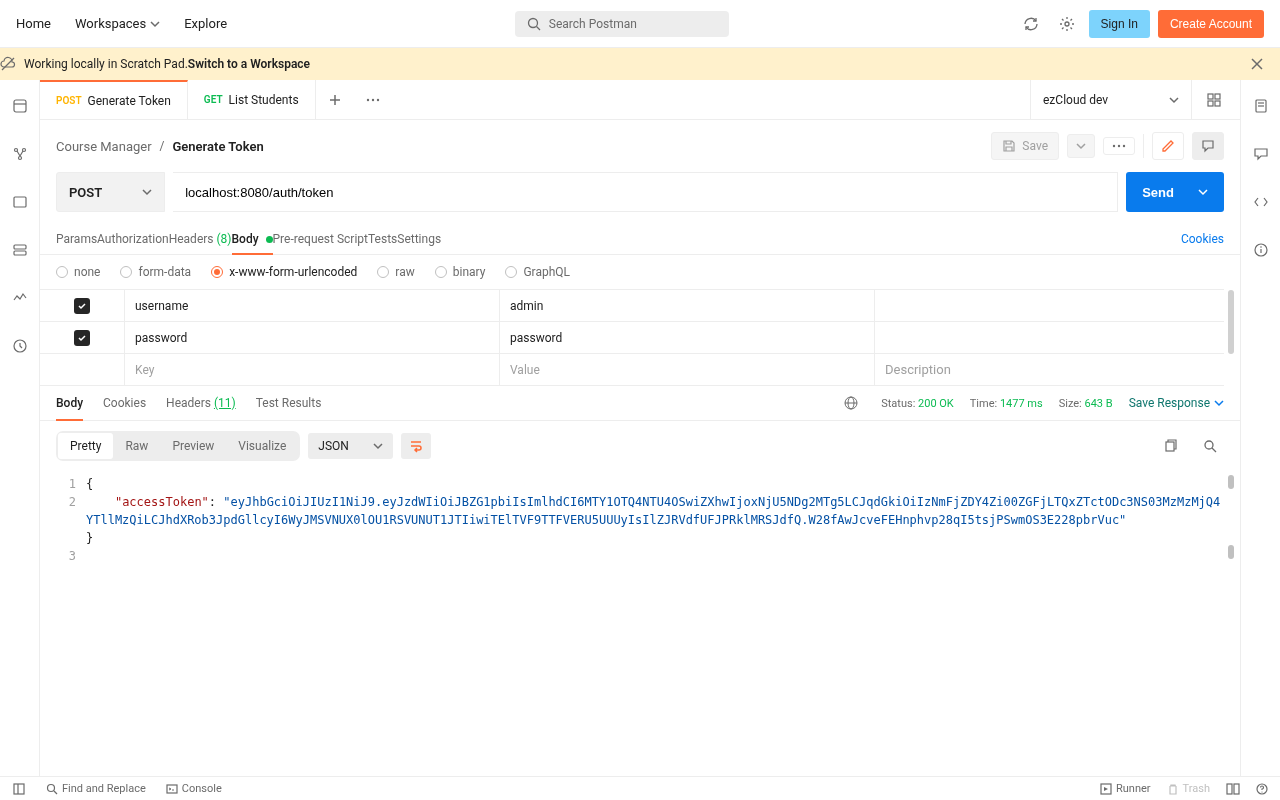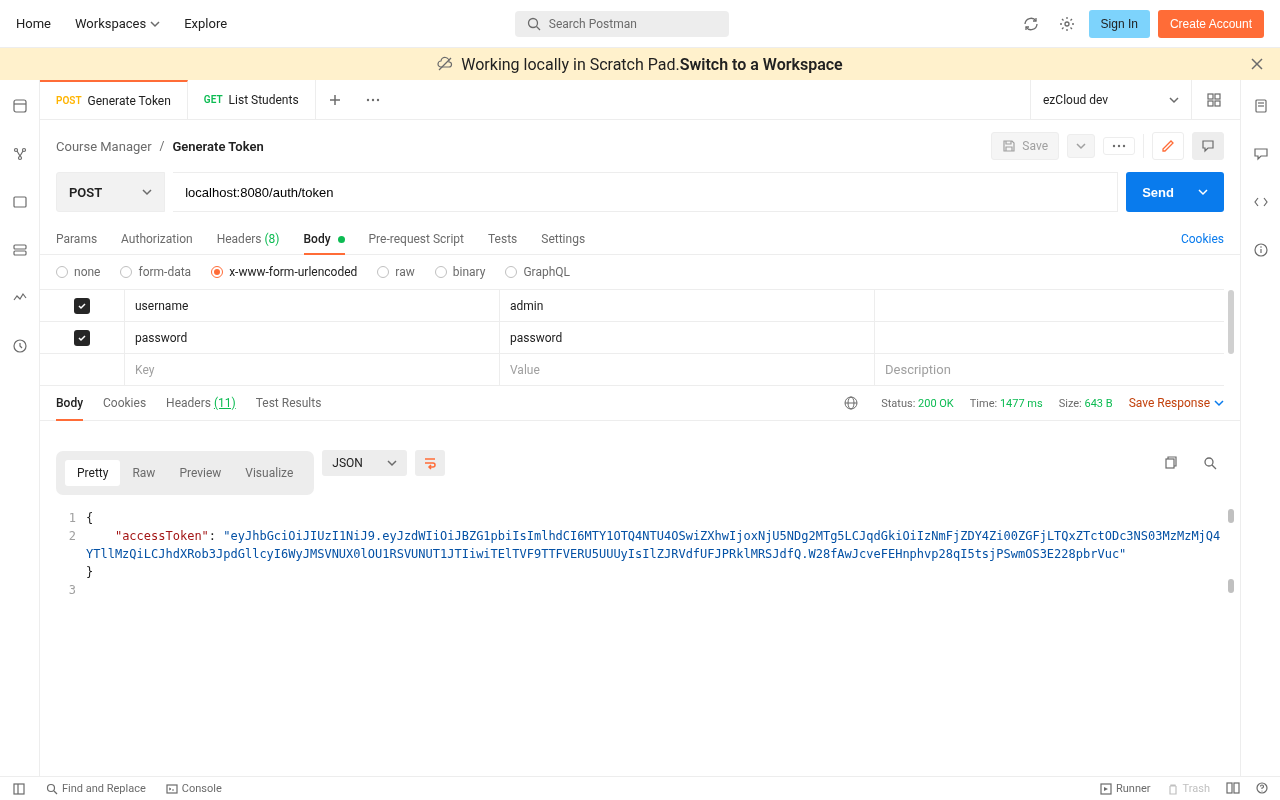--- a/index.html
+++ b/index.html
@@ -7,21 +7,21 @@
 .topbar { display: flex; align-items: center; height: 48px; padding: 0 16px; border-bottom: 1px solid #ededed; }
 .topbar-left { display: flex; gap: 24px; align-items: center; }
 .topbar-left .nav-item { font-size: 13px; color: #212121; cursor: pointer; display: flex; align-items: center; gap: 4px; }
 .topbar-center { flex: 1; display: flex; justify-content: center; }
 .search { display: flex; align-items: center; gap: 8px; background: #ededed; border-radius: 4px; padding: 6px 12px; width: 214px; color: #6b6b6b; }
 .topbar-right { display: flex; gap: 8px; align-items: center; }
 .icon-btn { width: 28px; height: 28px; display: flex; align-items: center; justify-content: center; color: #6b6b6b; cursor: pointer; border-radius: 3px; }
 .btn { padding: 7px 12px; border-radius: 3px; font-size: 12px; cursor: pointer; border: none; }
 .btn-signin { background: #7dd3fc; color: #212121; }
 .btn-create { background: #ff6c37; color: #fff; }
-.banner { background: #fff1cc; display: flex; align-items: center; justify-content: center; height: 32px; position: relative; font-size: 16px; }
+.banner { background: #fff1cc; display: flex; align-items: center; height: 32px; position: relative; font-size: 12px; }
 .banner-close { position: absolute; right: 16px; cursor: pointer; color: #6b6b6b; }
 .banner-link { font-weight: 600; cursor: pointer; }
 .banner-icon { margin-right: 8px; }
 .main-area { display: flex; height: calc(800px - 48px - 32px - 24px); }
 .left-rail { width: 40px; border-right: 1px solid #ededed; display: flex; flex-direction: column; align-items: center; padding-top: 12px; gap: 20px; }
 .right-rail { width: 40px; border-left: 1px solid #ededed; display: flex; flex-direction: column; align-items: center; padding-top: 12px; gap: 20px; }
 .center { flex: 1; display: flex; flex-direction: column; min-width: 0; }
 .tabbar { display: flex; align-items: center; height: 40px; border-bottom: 1px solid #ededed; }
 .tab { display: flex; align-items: center; gap: 6px; padding: 0 16px; height: 100%; border-right: 1px solid #ededed; font-size: 12px; cursor: pointer; position: relative; }
 .tab.active { border-top: 2px solid #ff6c37; background: #fff; }
@@ -39,21 +39,21 @@
 .bc-actions { margin-left: auto; display: flex; gap: 8px; align-items: center; }
 .save-btn { display: flex; align-items: center; gap: 6px; background: #f5f5f5; color: #a0a0a0; padding: 6px 10px; border-radius: 3px; border: 1px solid #ededed; }
 .save-chev { background: #f5f5f5; border: 1px solid #ededed; padding: 6px 8px; border-radius: 3px; color: #a0a0a0;}
 .bc-icon-btn { border: 1px solid #ededed; padding: 6px 8px; border-radius: 3px; color: #6b6b6b; }
 .pencil-btn { color: #ff6c37; }
 .url-row { display: flex; padding: 0 16px 12px; gap: 8px; }
 .method-select { display: flex; align-items: center; gap: 40px; background: #f2f2f2; border: 1px solid #ededed; border-radius: 3px 0 0 3px; padding: 0 12px; height: 40px; font-weight: 600; font-size: 13px; }
 .url-input { flex: 1; border: 1px solid #ededed; border-left: none; height: 40px; padding: 0 12px; font-size: 13px; outline: none; }
 .send-btn { background: #097bed; color: #fff; display: flex; align-items: center; gap: 24px; padding: 0 16px; height: 40px; border-radius: 3px; font-weight: 600; font-size: 13px; border: none; }
 .send-chev { color: #fff; }
-.request-tabs { display: flex; gap: 24px; padding: 0 16px; border-bottom: 1px solid #ededed; align-items: center; }
+.request-tabs { display: flex; padding: 0 16px; border-bottom: 1px solid #ededed; align-items: center; }
 .rtab { padding: 8px 0; font-size: 12px; color: #6b6b6b; cursor: pointer; position: relative; }
 .rtab.active { color: #212121; font-weight: 500; }
 .rtab.active::after { content:''; position:absolute; bottom:-1px; left:0; right:0; height:2px; background:#ff6c37; }
 .rtab .count { color: #0cbb52; }
 .rtab .dot { width: 7px; height: 7px; background: #0cbb52; border-radius: 50%; display: inline-block; margin-left: 4px; }
 .cookies-link { margin-left: auto; color: #097bed; font-size: 12px; cursor: pointer; padding: 8px 0; }
 .body-type-row { display: flex; gap: 20px; padding: 10px 16px; align-items: center; }
 .radio { display: flex; align-items: center; gap: 6px; font-size: 12px; color: #6b6b6b; }
 .radio-circle { width: 12px; height: 12px; border-radius: 50%; border: 1px solid #c0c0c0; display: inline-flex; align-items: center; justify-content: center; }
 .radio.selected .radio-circle { border-color: #ff6c37; }
@@ -70,37 +70,37 @@
 .kv-placeholder { color: #a0a0a0; }
 .kv-scroll { position: absolute; right: -10px; top: 0; width: 6px; height: 64px; background: #d0d0d0; border-radius: 3px; }
 .response-tabs { display: flex; align-items: center; padding: 0 16px; border-bottom: 1px solid #ededed; }
 .resp-tab { padding: 10px 0; margin-right: 20px; font-size: 12px; color: #6b6b6b; cursor: pointer; position: relative; }
 .resp-tab.active { color: #212121; font-weight: 500; }
 .resp-tab.active::after { content:''; position:absolute; bottom:-1px; left:0; right:0; height:2px; background:#ff6c37; }
 .resp-tab .count { color: #0cbb52; text-decoration: underline; }
 .resp-meta { margin-left: auto; display: flex; align-items: center; gap: 16px; font-size: 11px; }
 .resp-meta .label { color: #6b6b6b; }
 .resp-meta .val { color: #0cbb52; }
-.save-resp { color: #c2410c; font-size: 12px; cursor: pointer; display: flex; align-items: center; gap: 4px; }
+.save-resp { color: #0f766e; font-size: 12px; cursor: pointer; display: flex; align-items: center; gap: 4px; }
 .viewer-row { display: flex; align-items: center; padding: 10px 16px; gap: 0; }
-.view-tabs { display: flex; background: #ededed; border-radius: 7px; padding: 9px; margin-top: 20px; }
+.view-tabs { display: flex; background: #ededed; border-radius: 7px; padding: 2px; }
 .view-tab { padding: 6px 12px; font-size: 12px; color: #6b6b6b; cursor: pointer; border-radius: 3px; }
 .view-tab.active { background: #fff; color: #212121; }
 .lang-select { margin-left: 8px; display: flex; align-items: center; gap: 24px; background: #ededed; padding: 6px 10px; border-radius: 3px; font-size: 12px; }
 .wrap-btn { margin-left: 8px; background: #ededed; padding: 6px 8px; border-radius: 3px; color: #ff6c37; }
 .viewer-right { margin-left: auto; display: flex; gap: 12px; }
 .code-area { display: flex; font-family: Menlo, Monaco, Consolas, monospace; font-size: 12px; line-height: 18px; padding: 4px 16px; position: relative; }
 .gutter { width: 30px; text-align: right; color: #a0a0a0; padding-right: 10px; user-select: none; }
 .code { flex: 1; white-space: pre-wrap; word-break: break-all; }
 .code .key-str { color: #a31515; }
 .code .val-str { color: #0451a5; }
 .code-scroll { position: absolute; right: 6px; top: 4px; width: 6px; height: 14px; background: #c0c0c0; border-radius: 3px; }
 .code-scroll2 { position: absolute; right: 6px; top: 74px; width: 6px; height: 14px; background: #c0c0c0; border-radius: 3px; }
 .statusbar { height: 24px; border-top: 1px solid #ededed; display: flex; align-items: center; padding: 0 12px; gap: 20px; font-size: 11px; color: #6b6b6b; }
-.statusbar .right { margin-left: auto; display: flex; gap: 16px; align-items: flex-start; }
+.statusbar .right { margin-left: auto; display: flex; gap: 16px; align-items: flex-end; }
 .sb-item { display: flex; align-items: center; gap: 4px; cursor: pointer; }
 svg { display: block; }
 </style>
 </head>
 <body>
 
 <div class="topbar">
   <div class="topbar-left">
     <span class="nav-item">Home</span>
     <span class="nav-item">

